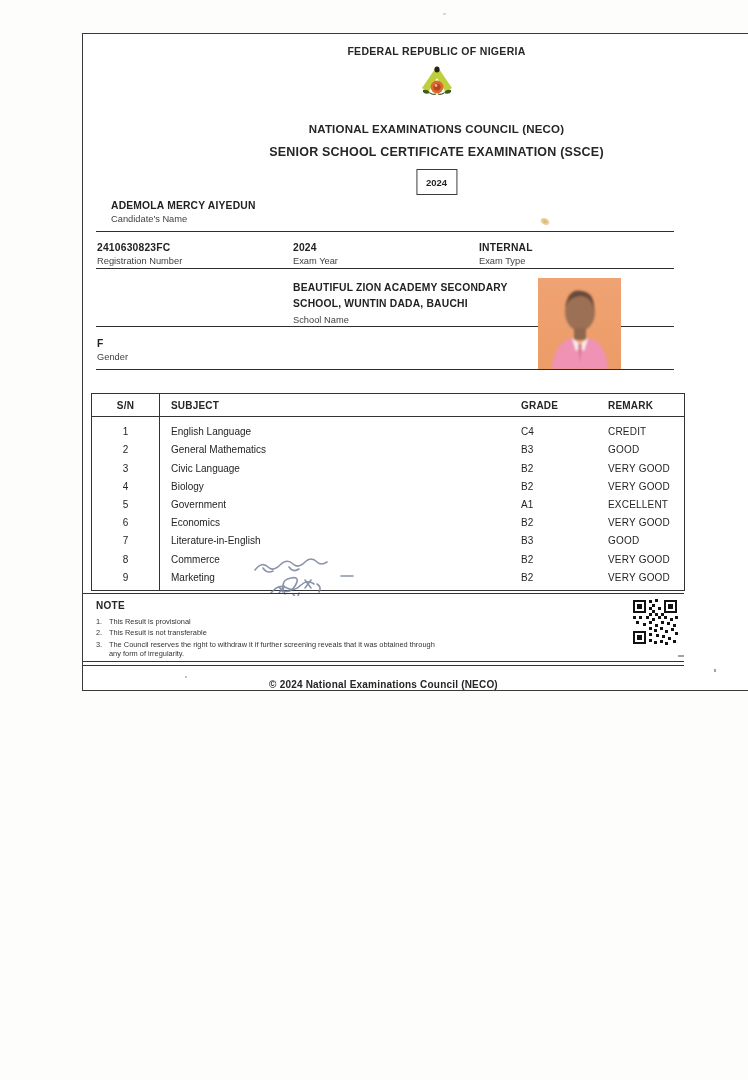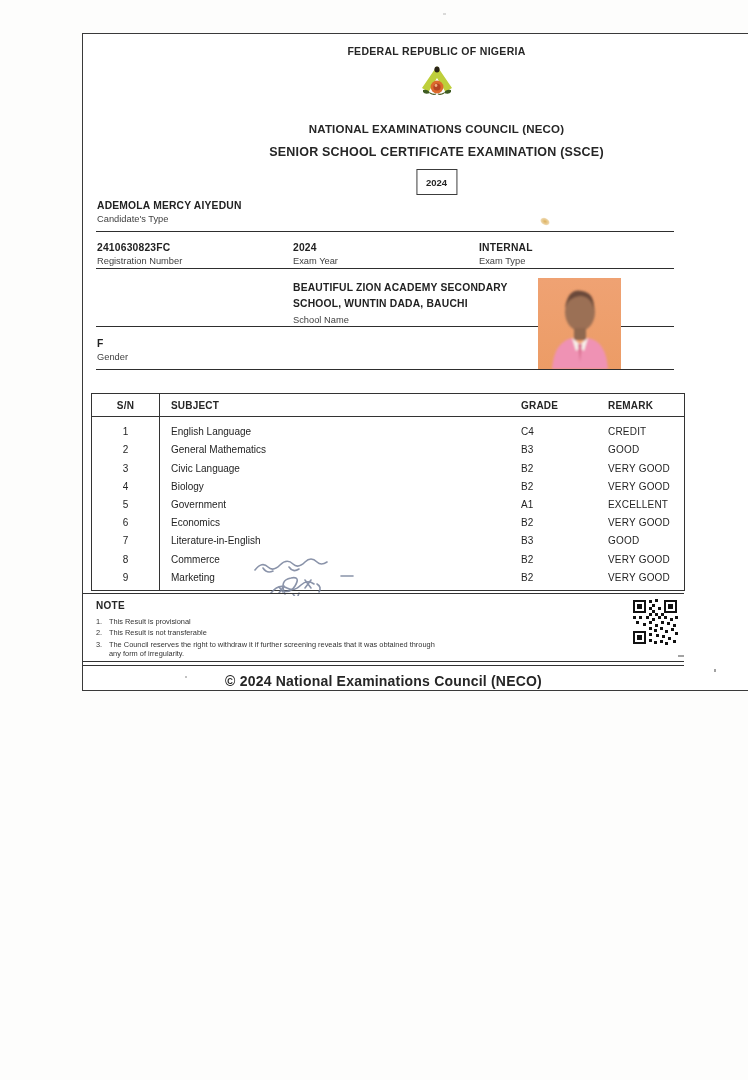--- a/index.html
+++ b/index.html
@@ -24,21 +24,21 @@
   .year-box {
     top:135px; left:50%; transform:translateX(-50%);
     border:1.2px solid #3c3c3c; padding:7px 9px 6px;
     font-size:9.5px; font-weight:700; background:#fff;
   }
 
   .val { font-size:10.3px; font-weight:700; color:#222; letter-spacing:.2px; }
   .lbl { font-size:9.3px; font-weight:400; color:#3f3f3f; margin-top:3px; }
   .rule { left:13px; width:578px; border-top:1.5px solid #2e2e2e; }
 
-  .name-block { left:14px; top:166px; }
+  .name-block { left:28px; top:166px; }
   .field { width:195px; }
   .f-a1 { left:14px;  top:208px; }
   .f-a2 { left:210px; top:208px; }
   .f-a3 { left:396px; top:208px; }
   .f-b1 { left:14px;  top:246px; }
   .f-b2 { left:210px; top:246px; width:225px; }
   .f-b2 .val { line-height:16px; }
   .f-c1 { left:14px;  top:304px; }
   .f-c2 { left:210px; top:304px; }
   .rule1 { top:197px; } .rule2 { top:234px; } .rule3 { top:292px; } .rule4 { top:335px; }
@@ -68,21 +68,21 @@
 
   .note-section { left:0; top:559px; width:601px; height:69px; border-top:1.2px solid #333; border-bottom:1.2px solid #333; }
   .note-title { position:absolute; left:13px; top:6px; font-size:10px; font-weight:700; letter-spacing:.3px; }
   .note-list { position:absolute; left:13px; top:23px; width:360px; }
   .note-item { display:flex; margin-bottom:1.5px; font-size:7.4px; line-height:9.8px; color:#333; }
   .note-num { width:13px; flex:none; }
   .note-text { width:335px; }
   .qr { position:absolute; left:549px; top:5px; width:46px; height:46px; }
 
   .footer-strip { left:0; top:631px; width:601px; height:26px; border-top:1.2px solid #333; text-align:center; }
-  .footer-text { margin-top:7px; font-size:14px; font-weight:700; letter-spacing:.2px; }
+  .footer-text { margin-top:13px; font-size:10px; font-weight:700; letter-spacing:.2px; }
 
   .artifact { position:absolute; pointer-events:none; }
   .smudge { left:540px; top:218px; width:10px; height:7px; border-radius:50%;
     background:radial-gradient(ellipse at center, var(--smudge,#d9a84b) 0%, rgba(217,168,75,.55) 55%, rgba(217,168,75,0) 80%);
     transform:rotate(28deg); opacity:.9; }
   .tick1 { left:678px; top:655px; width:6px; height:1.5px; background:#666; opacity:.6; }
   .dot1 { left:714px; top:669px; width:2px; height:3px; background:#555; opacity:.55; }
   .dot2 { left:185px; top:676px; width:2px; height:2px; background:#777; opacity:.45; }
   .dot3 { left:443px; top:13px; width:3px; height:2px; background:#999; opacity:.35; }
 </style>
@@ -106,21 +106,21 @@
       <path d="M27 30 q-3 2 -6 1" stroke="#4a5a20" stroke-width="1.2" fill="none"></path>
     </svg>
   </div>
 
   <div class="abs ctr council-title">NATIONAL EXAMINATIONS COUNCIL (NECO)</div>
   <div class="abs ctr exam-title">SENIOR SCHOOL CERTIFICATE EXAMINATION (SSCE)</div>
   <div class="abs year-box">2024</div>
 
   <div class="abs name-block">
     <div class="val">ADEMOLA MERCY AIYEDUN</div>
-    <div class="lbl">Candidate's Type</div>
+    <div class="lbl">Candidate's Name</div>
   </div>
   <div class="abs rule rule1"></div>
 
   <div class="abs field f-a1">
     <div class="val">2410630823FC</div>
     <div class="lbl">Registration Number</div>
   </div>
   <div class="abs field f-a2">
     <div class="val">2024</div>
     <div class="lbl">Exam Year</div>

